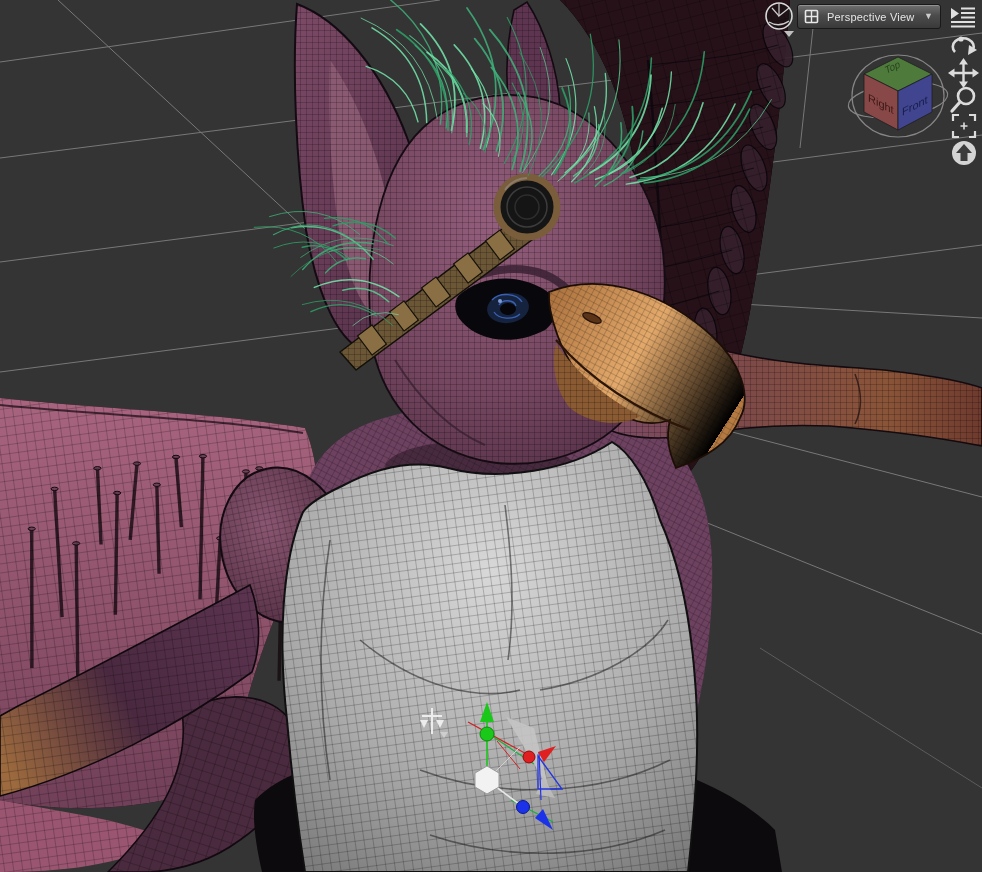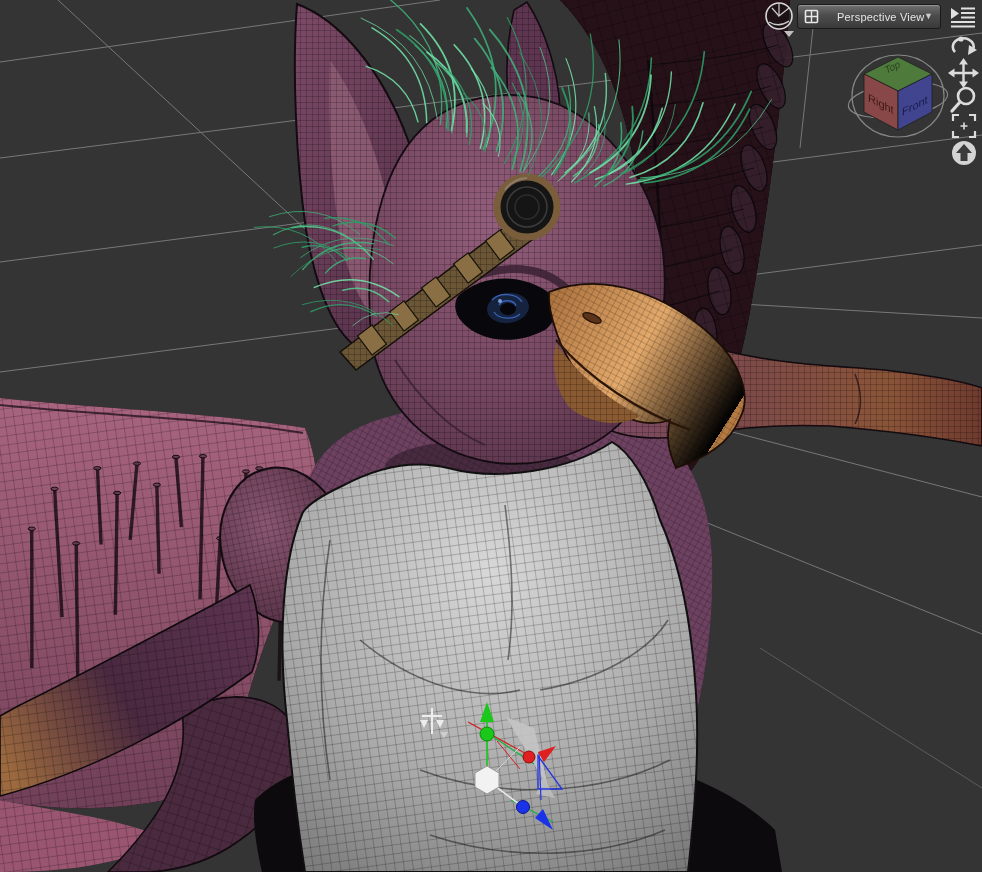--- a/index.html
+++ b/index.html
@@ -3,21 +3,21 @@
 <meta charset="utf-8">
 <style>
   html,body{margin:0;padding:0;background:#222;}
   #stage{position:relative;width:982px;height:872px;background:#343434;overflow:hidden;
          font-family:"Liberation Sans",sans-serif;}
   #scene{position:absolute;left:0;top:0;}
   .hud{position:absolute;}
   #view-dropdown{left:797px;top:4px;width:144px;height:25px;display:flex;align-items:center;
     background:linear-gradient(#707070,#4c4c4c 45%,#3a3a3a);border:1px solid #191919;
     border-radius:3px;box-shadow:inset 0 1px 0 rgba(255,255,255,.25);cursor:default;box-sizing:border-box;}
-  #view-dropdown .lbl{flex:1;font-size:11px;color:#e6e6e6;letter-spacing:.2px;padding-left:18px;
+  #view-dropdown .lbl{flex:1;font-size:11px;color:#e6e6e6;letter-spacing:.2px;padding-left:8px;
     white-space:nowrap;overflow:hidden;}
   #view-dropdown .pane{margin-left:6px;flex:0 0 auto;display:flex;}
   #view-dropdown .caret{flex:0 0 auto;margin-right:7px;font-size:9px;color:#cccccc;line-height:1;}
   .iconbtn{display:flex;align-items:center;justify-content:center;}
   #style-btn{left:762px;top:1px;width:36px;height:38px;}
   #menu-btn{left:948px;top:3px;width:30px;height:26px;}
   .tool{left:948px;width:31px;height:27px;}
   #cube-wrap{left:838px;top:38px;width:124px;height:114px;}
   text{font-family:"Liberation Sans",sans-serif;}
 </style>

